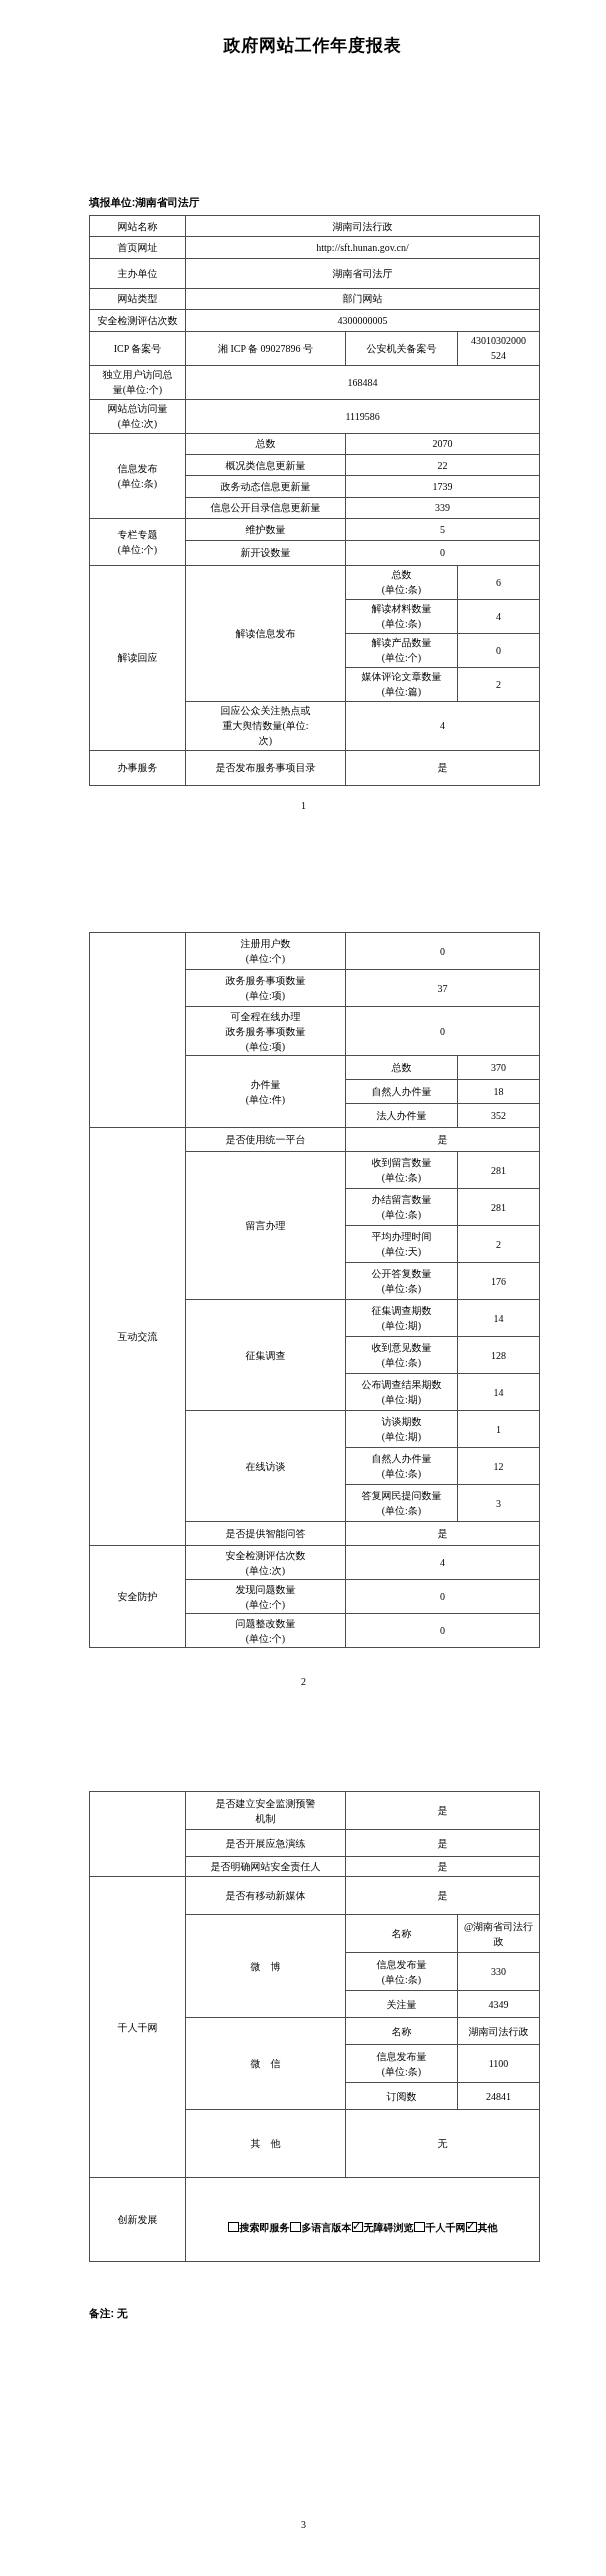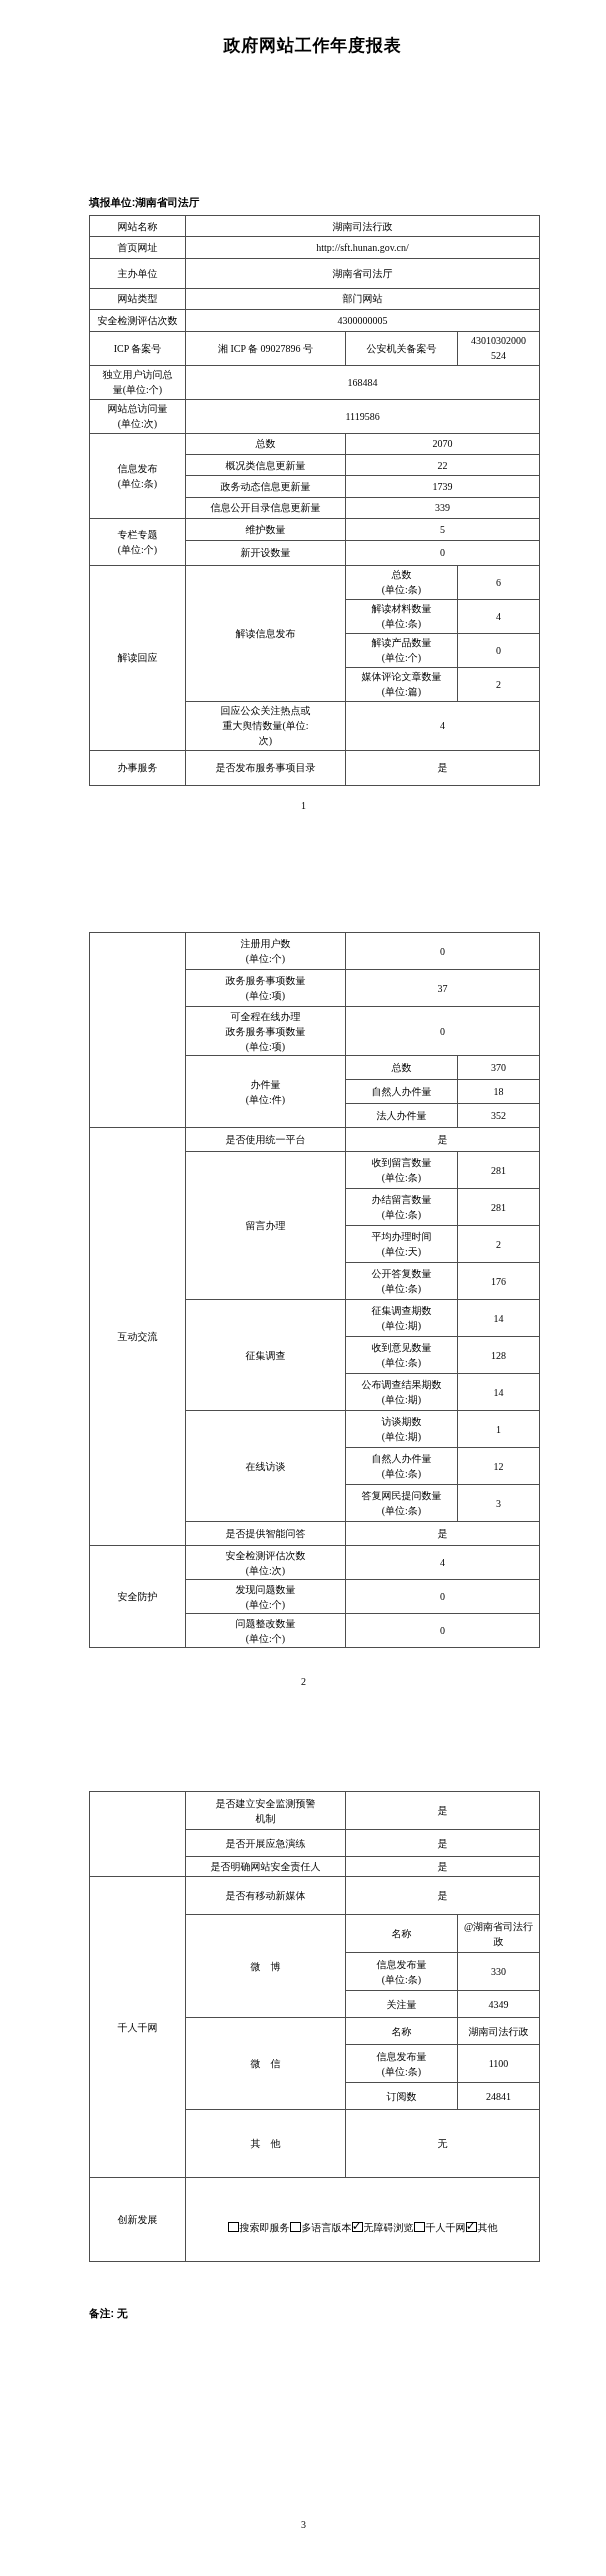--- a/index.html
+++ b/index.html
@@ -37,21 +37,21 @@
   }
   .t1 { top:215px; } .t2 { top:932px;padding-left:20px; } .t3 { top:1791px; }
   table.report td {
     border:0.8px solid #4d4d4d;
     text-align:center; vertical-align:middle;
     font-size:10px; line-height:1.5;
     white-space:pre-line; padding:1.5px 2.3px; overflow:hidden;
   }
   td.vbottom { vertical-align:bottom; padding-bottom:6.1px; }
   td.cbcell { white-space:nowrap; font-size:10px; }
-  .cb-item { display:inline-block; white-space:nowrap; }
+  .cb-item { display:inline-block; white-space:nowrap;font-weight:bold; }
   .cb-box {
     display:inline-block; width:8.4px; height:8.4px;
     border:1.5px solid #000; vertical-align:-1.5px; margin:0 0.8px;
     position:relative; background:#fff;
   }
   .cb-box.checked::after {
     content:"\2713";
     position:absolute; top:-5.4px; left:-1.5px;
     font-size:12.2px; font-weight:bold; color:#000;
     font-family:"DejaVu Sans",sans-serif;

